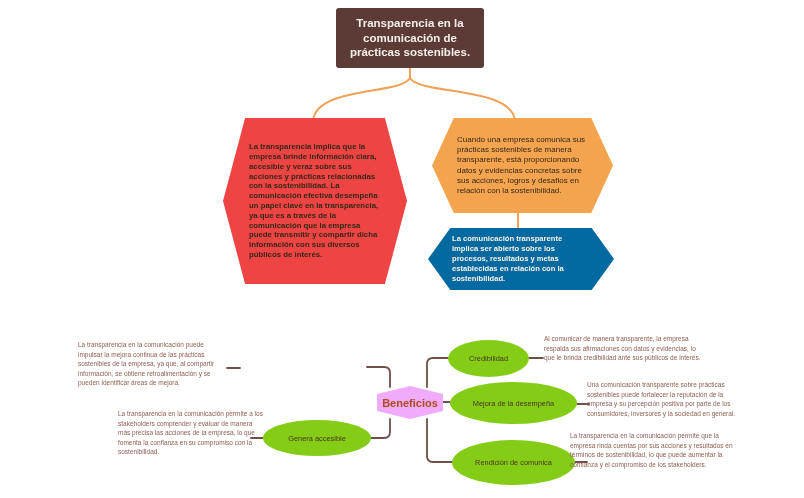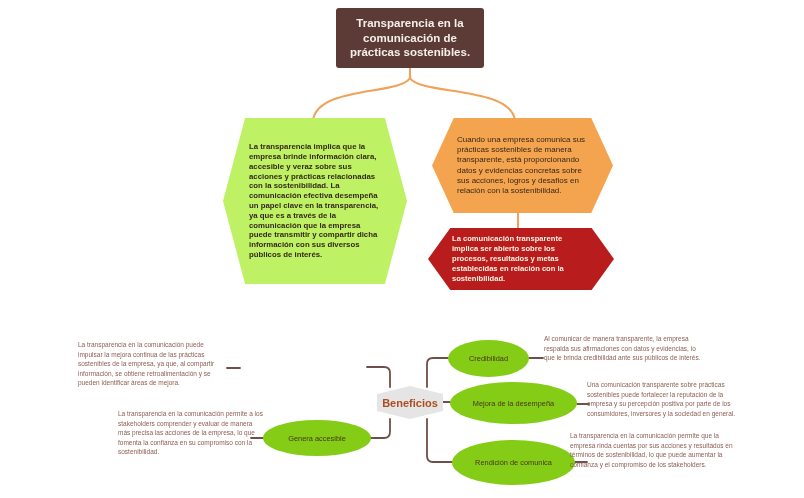--- a/index.html
+++ b/index.html
@@ -15,46 +15,46 @@
 
   .title-box{
     left:336px;top:8px;width:148px;height:60px;
     background:#5C3A35;border-radius:3px;
     color:#F5EFEA;font-weight:bold;font-size:11.5px;line-height:1.3;
     text-align:center;padding:4px 8px;
   }
   .hex{clip-path:polygon(0% 50%,12% 0%,88% 0%,100% 50%,88% 100%,12% 100%);}
   .hex-left{
     left:223px;top:118px;width:184px;height:166px;
-    background:#bef264;color:#352718;font-weight:bold;font-size:7.8px;line-height:1.26;
+    background:#ef4444;color:#352718;font-weight:bold;font-size:7.8px;line-height:1.26;
     padding:6px 26px;text-align:left;
   }
   .hex-right{
     left:432px;top:118px;width:181px;height:95px;
     background:#F4A44E;color:#352718;font-weight:normal;font-size:8px;line-height:1.26;
     padding:6px 25px;text-align:left;
   }
   .hex-amber{
     left:428px;top:228px;width:186px;height:62px;
-    background:#b91c1c;color:#FBF2E2;font-weight:600;font-size:7.6px;line-height:1.3;
+    background:#0369a1;color:#FBF2E2;font-weight:600;font-size:7.6px;line-height:1.3;
     padding:5px 24px;text-align:left;
   }
   .ellipse{
     background:#84cc16;border-radius:50%;
     color:#4A351F;font-size:7.4px;text-align:center;padding:2px 8px;
   }
   .el-estimulo{left:240px;top:354px;width:128px;height:27px;}
   .el-genera{left:263px;top:420px;width:108px;height:36px;}
   .el-credibilidad{left:448px;top:340px;width:81px;height:37px;}
   .el-mejora{left:450px;top:382px;width:127px;height:42px;}
   .el-rendicion{left:452px;top:440px;width:123px;height:45px;}
   .hex-beneficios{
     left:377px;top:386px;width:66px;height:33px;
     clip-path:polygon(50% 0%,100% 24%,100% 76%,50% 100%,0% 76%,0% 24%);
-    background:#e5e5e5;color:#AD4D1D;font-weight:bold;font-size:11px;
+    background:#f0abfc;color:#AD4D1D;font-weight:bold;font-size:11px;
   }
   .note{
     position:absolute;z-index:1;
     color:#8D5C52;font-size:6.5px;line-height:1.48;text-align:left;
   }
   .n1{left:78px;top:340px;width:148px;}
   .n2{left:118px;top:409px;width:148px;}
   .n3{left:544px;top:334px;width:158px;}
   .n4{left:587px;top:380px;width:162px;}
   .n5{left:570px;top:431px;width:164px;}

